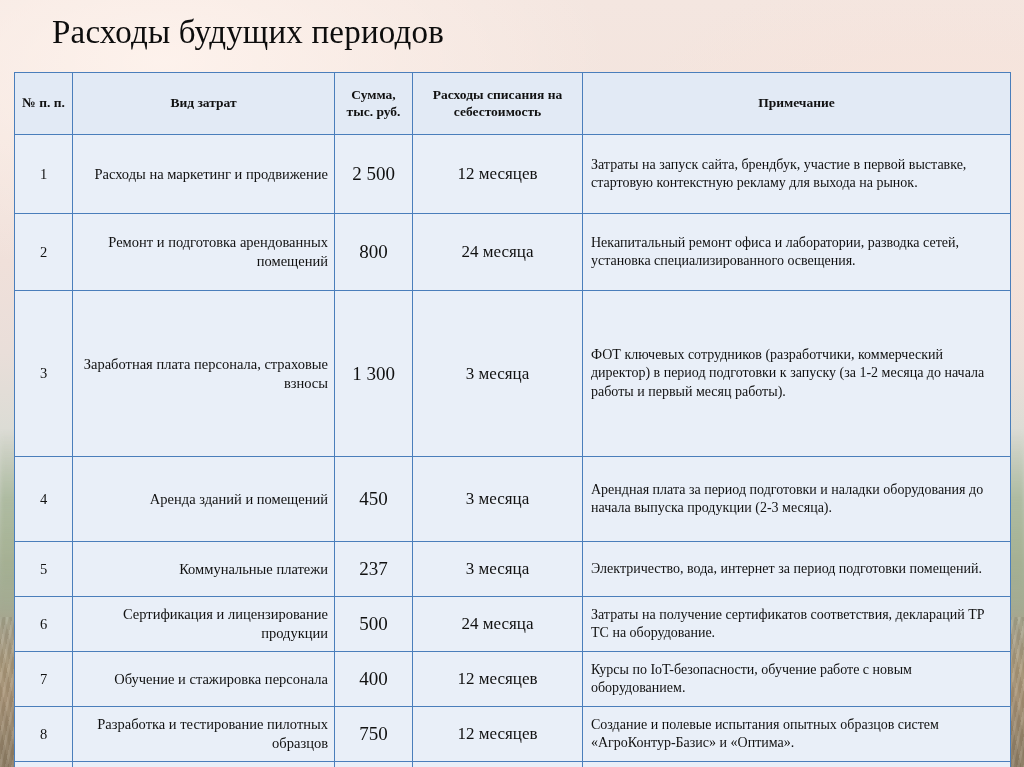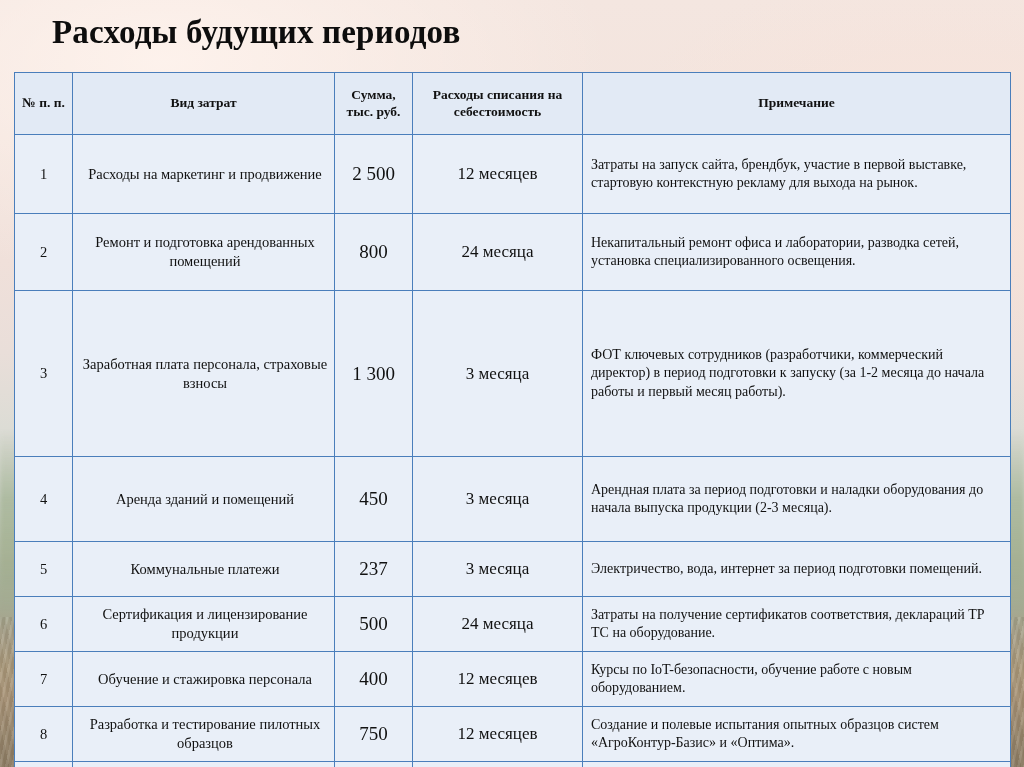--- a/index.html
+++ b/index.html
@@ -80,21 +80,21 @@
     inset: 0;
     z-index: 2;
   }
 
   
   .slide-title {
     position: absolute;
     left: 52px;
     top: 14px;
     font-size: 33px;
-    font-weight: bold;
+    font-weight: normal;
     color: #0d0d0d;
     letter-spacing: 0.2px;
     white-space: nowrap;
   }
 
   
   .table-wrap {
     position: absolute;
     left: 14px;
     top: 72px;
@@ -128,21 +128,21 @@
   col.c-type  { width: 262px; }
   col.c-sum   { width: 78px; }
   col.c-per   { width: 170px; }
   col.c-note  { width: 428px; }
 
   td.cell-num {
     text-align: center;
     font-size: 14.5px;
   }
   td.cell-type {
-    text-align: center;
+    text-align: right;
     font-size: 14.5px;
     padding: 4px 6px 4px 9px;
     line-height: 1.3;
   }
   td.cell-sum {
     text-align: center;
     font-size: 19px;
   }
   td.cell-period {
     text-align: center;

